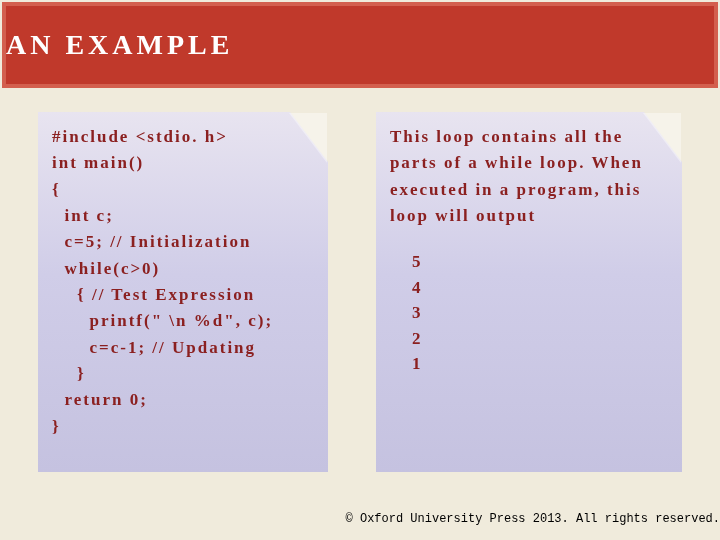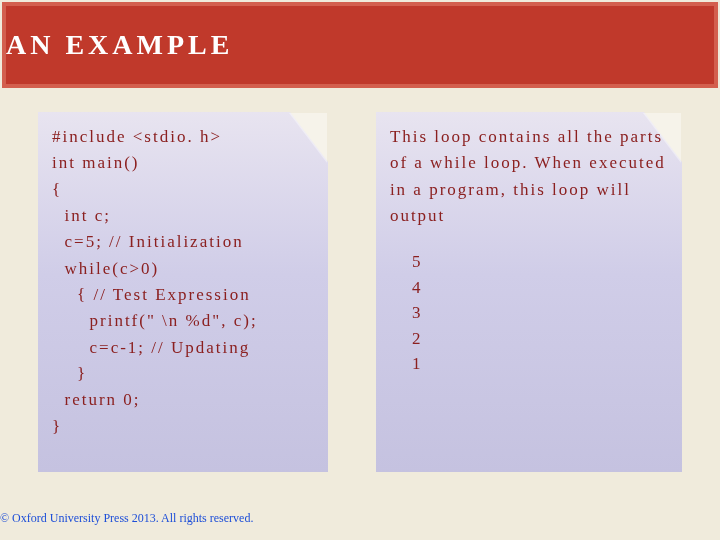--- a/index.html
+++ b/index.html
@@ -35,20 +35,21 @@
   .panel {
     position: relative;
     background: linear-gradient(180deg, #e8e4f0 0%, #d0cde8 45%, #c5c2e0 100%);
     padding: 12px 14px 18px 14px;
     color: #8b2020;
     font-family: Georgia, serif;
     letter-spacing: 2px;
     font-size: 17px;
     line-height: 1.55;
     overflow: hidden;
+    font-weight: bold;
   }
   .panel-left {
     width: 318px;
     min-height: 360px;
   }
   .panel-right {
     width: 336px;
     min-height: 335px;
     margin-left: 30px;
   }
@@ -84,24 +85,24 @@
   }
   .outlist {
     padding-left: 22px;
     line-height: 1.5;
   }
   .footer {
     position: absolute;
     bottom: 14px;
     left: 0;
     right: 0;
-    text-align: left;
-    font-family: Liberation Serif, serif;
+    text-align: right;
+    font-family: Liberation Mono, monospace;
     font-size: 12px;
-    color: #1d4ed8;
+    color: #000000;
   }
 </style>
 </head>
 <body>
 
 <div class="header">
   <h1>AN EXAMPLE</h1>
 </div>
 
 <div class="content">

